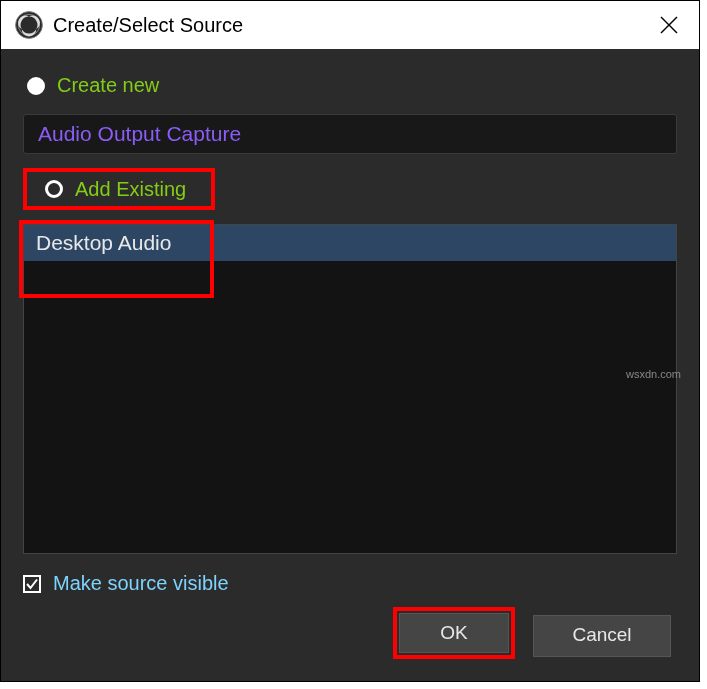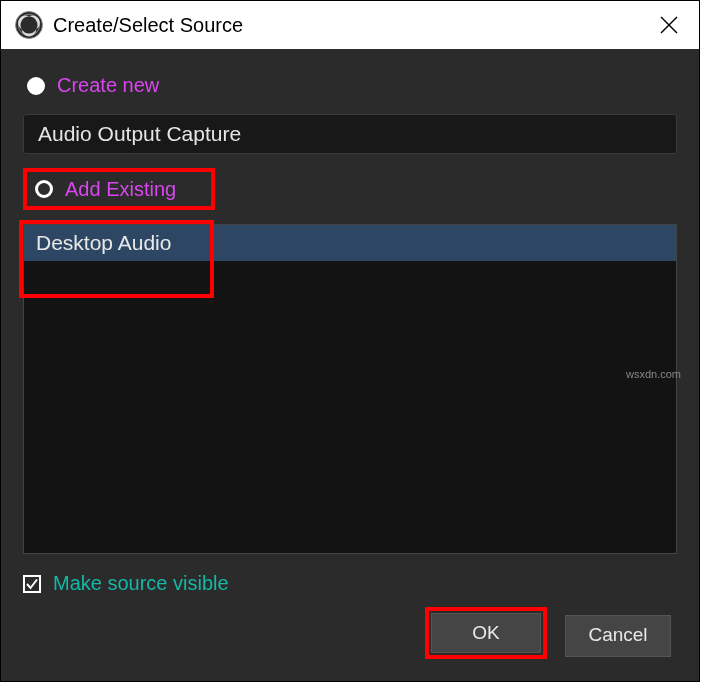--- a/index.html
+++ b/index.html
@@ -72,43 +72,43 @@
     }
     .radio-filled {
       background: #fff;
       border: 2px solid #fff;
     }
     .radio-outline {
       background: transparent;
       border: 3px solid #fff;
     }
     .radio-label {
-      color: #d946ef;
+      color: #84cc16;
       font-size: 20px;
     }
     .text-input {
       background: #181818;
       border: 1px solid #3a3a3a;
       border-radius: 3px;
       padding: 7px 14px;
-      color: #e5e5e5;
+      color: #8b5cf6;
       font-size: 21px;
       margin-bottom: 14px;
     }
     .highlight-box {
       border: 4px solid #ff0000;
       display: inline-flex;
       align-items: flex-start;
     }
     .add-existing-highlight {
       width: 192px;
       height: 42px;
       margin-bottom: 14px;
       align-items: center;
-      padding-left: 4px;
+      padding-left: 14px;
     }
     .listbox-container {
       position: relative;
       flex: 1;
       margin-bottom: 18px;
       border-radius: 31px;
     }
     .listbox {
       background: #131313;
       border: 1px solid #444;
@@ -146,36 +146,36 @@
       display: flex;
       align-items: center;
       justify-content: center;
       flex-shrink: 0;
     }
     .checkmark {
       width: 12px;
       height: 12px;
     }
     .checkbox-label {
-      color: #14b8a6;
+      color: #7dd3fc;
       font-size: 20px;
     }
     .button-row {
       display: flex;
       justify-content: flex-end;
       gap: 18px;
       padding-right: 6px;
     }
     .btn {
       background: #454545;
       border: 1px solid #555;
       color: #e8e8e8;
       font-size: 19px;
       padding: 8px 0;
-      width: 106px;
+      width: 138px;
       text-align: center;
       cursor: pointer;
     }
     .ok-highlight {
       border: 4px solid #ff0000;
       padding: 2px;
       display: inline-block;
     }
     .ok-highlight .btn {
       width: 110px;

